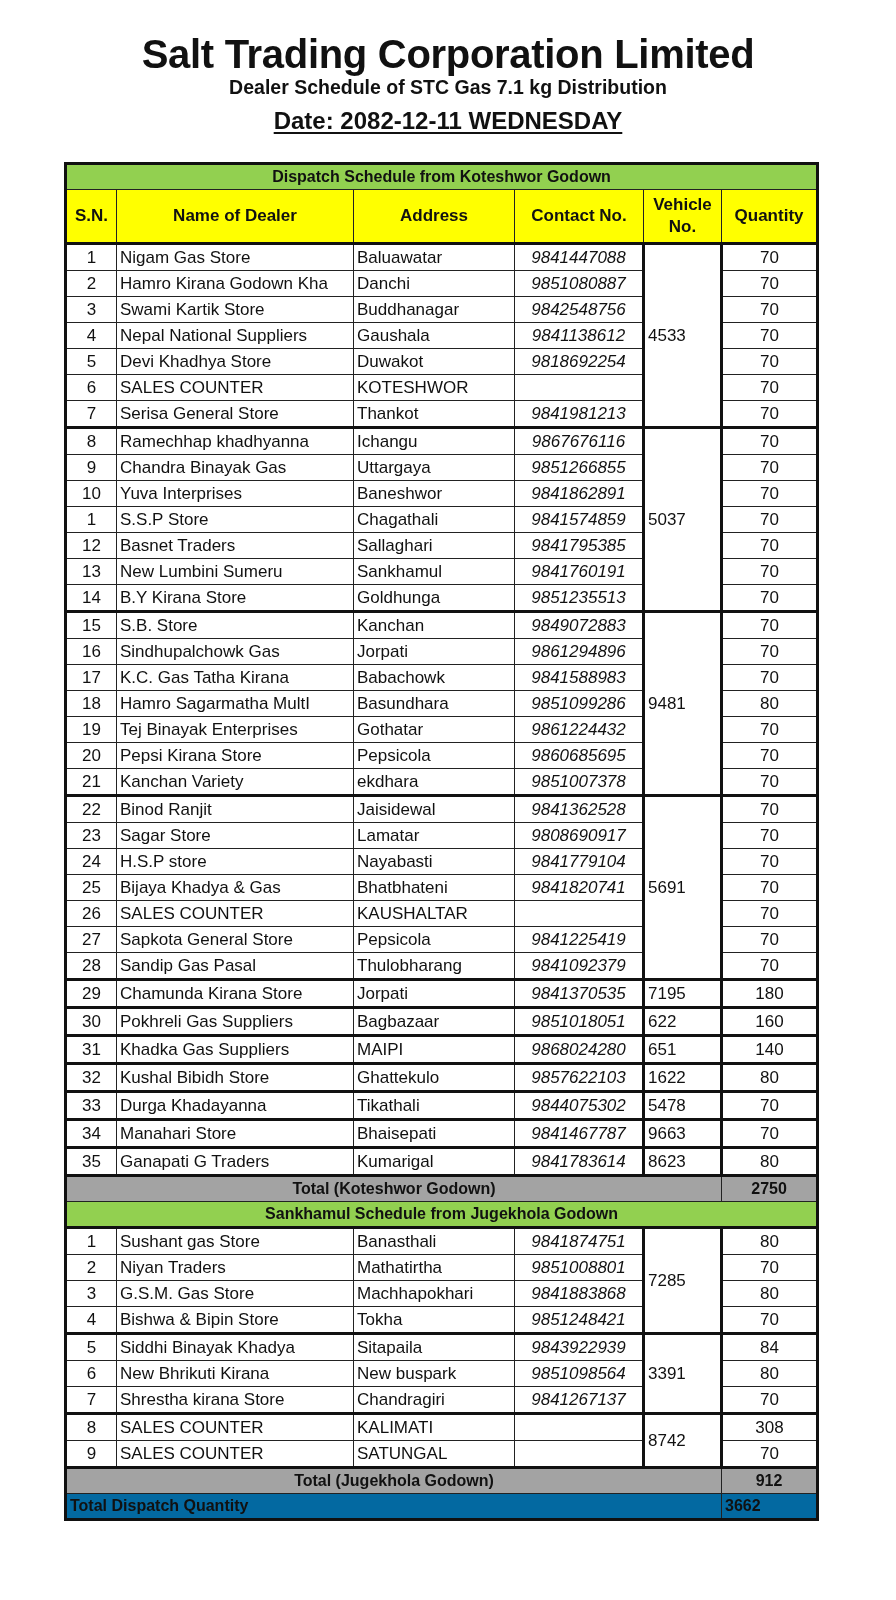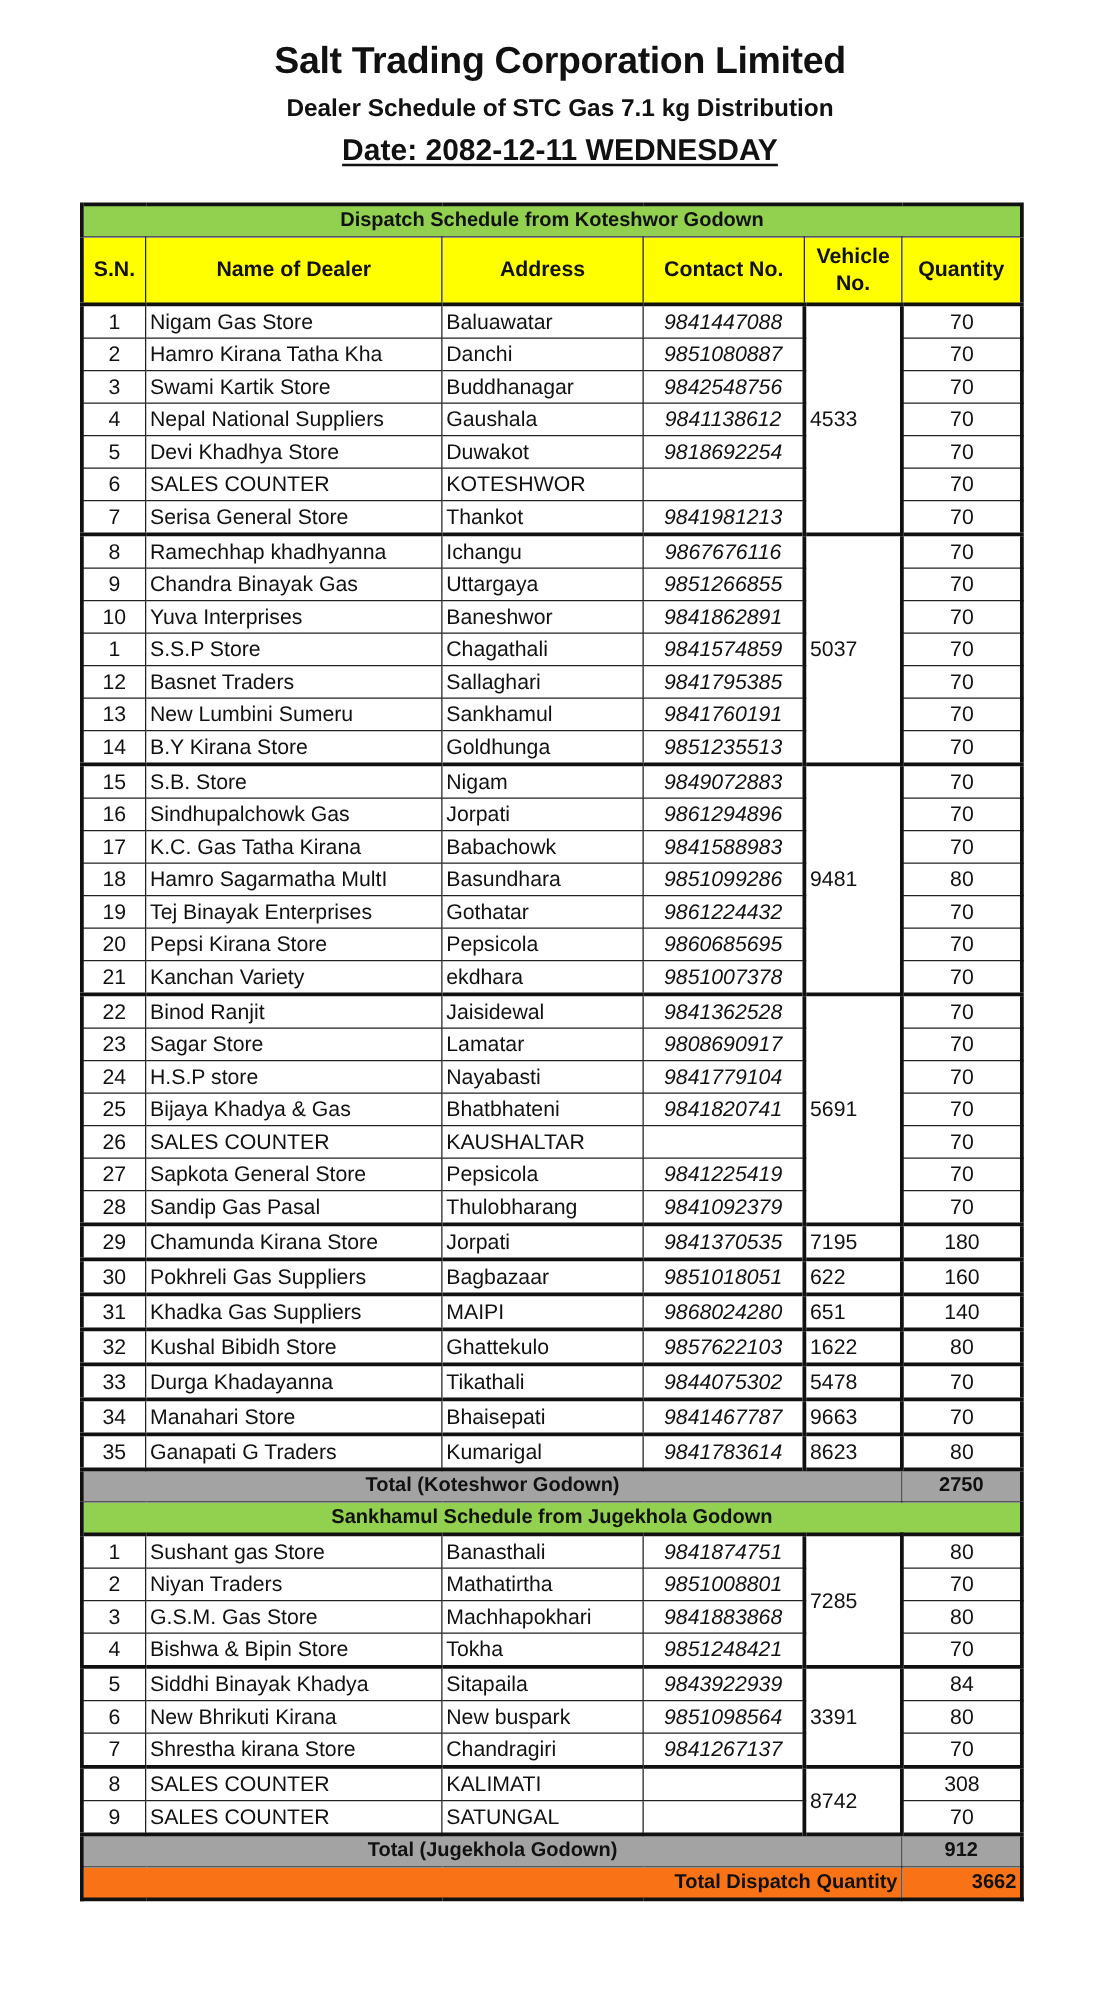--- a/index.html
+++ b/index.html
@@ -1,35 +1,35 @@
 <!DOCTYPE html>
 <html><head>
 <meta charset="utf-8">
 <style>
   html, body { margin:0; padding:0; background:#ffffff; }
   body { width:896px; height:1600px; position:relative; font-family:"Liberation Sans", "DejaVu Sans", sans-serif; color:#111; overflow:hidden; }
   .hdr { position:absolute; left:0; width:896px; text-align:center; font-weight:bold; }
-  .h1 { top:32px; font-size:30px; letter-spacing:-0.3px; }
+  .h1 { top:32px; font-size:40px; letter-spacing:-0.3px; }
   .h2 { top:76px; font-size:19.5px; }
   .h3 { top:107px; font-size:24px; }
   .h3 span { text-decoration:underline; text-underline-offset:3px; }
   table { position:absolute; left:64px; top:162px; border-collapse:collapse; table-layout:fixed; width:752px; font-size:17px; }
   td, th { border:1.5px solid #222; padding:0 3px; height:25px; line-height:25px; white-space:nowrap; overflow:hidden; }
   table { border:3px solid #111; }
   col.c-sn { width:51px; } col.c-name { width:237px; } col.c-addr { width:161px; }
   col.c-contact { width:129px; } col.c-veh { width:78px; } col.c-qty { width:96px; }
   .sec { background:#92d050; text-align:center; font-weight:bold; font-size:16px; height:24px; line-height:24px; border-left:3px solid #111; border-right:3px solid #111;margin-top:43px; }
   .colhead th { background:#ffff00; font-size:17px; font-weight:bold; height:52px; line-height:22px; text-align:center; border-bottom:3px solid #111; }
   .sn { text-align:center; }
   .contact { text-align:center;font-style:italic; }
   .veh { text-align:left; vertical-align:middle; }
   .qty { text-align:center; }
   .grp-start td { border-top:3px solid #111; }
   .total td { background:#a3a3a3; font-weight:bold; text-align:center; font-size:16px; height:24px; line-height:24px; border-top:3px solid #111; }
-  .grand td { background:#f97316; font-weight:bold; text-align:right; font-size:16px; height:24px; line-height:24px; }
+  .grand td { background:#0369a1; font-weight:bold; text-align:left; font-size:16px; height:24px; line-height:24px; }
   .veh-border { border-left:3px solid #111; border-right:3px solid #111; }
 </style>
 </head>
 <body>
 
 <div class="hdr h1">Salt Trading Corporation Limited</div>
 <div class="hdr h2">Dealer Schedule of STC Gas 7.1 kg Distribution</div>
 <div class="hdr h3"><span>Date: 2082-12-11 WEDNESDAY</span></div>
 
 <table>
@@ -56,21 +56,21 @@
       <tr>
         <td class="sn">1</td>
         <td>Nigam Gas Store</td>
         <td>Baluawatar</td>
         <td class="contact">9841447088</td>
         <td class="veh veh-border" rowspan="7">4533</td>
         <td class="qty">70</td>
       </tr>
       <tr>
         <td class="sn">2</td>
-        <td>Hamro Kirana Tatha Kha</td>
+        <td>Hamro Kirana Godown Kha</td>
         <td>Danchi</td>
         <td class="contact">9851080887</td>
         <td class="qty">70</td>
       </tr>
       <tr>
         <td class="sn">3</td>
         <td>Swami Kartik  Store</td>
         <td>Buddhanagar</td>
         <td class="contact">9842548756</td>
         <td class="qty">70</td>
@@ -149,21 +149,21 @@
       <tr>
         <td class="sn">14</td>
         <td>B.Y Kirana Store</td>
         <td>Goldhunga</td>
         <td class="contact">9851235513</td>
         <td class="qty">70</td>
       </tr>
       <tr class="grp-start">
         <td class="sn">15</td>
         <td>S.B. Store</td>
-        <td>Nigam</td>
+        <td>Kanchan</td>
         <td class="contact">9849072883</td>
         <td class="veh veh-border" rowspan="7">9481</td>
         <td class="qty">70</td>
       </tr>
       <tr>
         <td class="sn">16</td>
         <td>Sindhupalchowk Gas</td>
         <td>Jorpati</td>
         <td class="contact">9861294896</td>
         <td class="qty">70</td>

